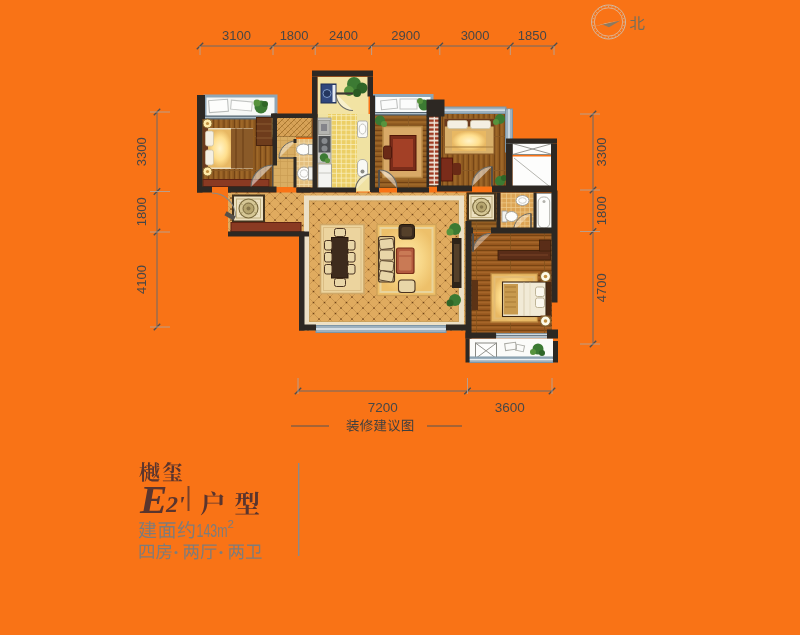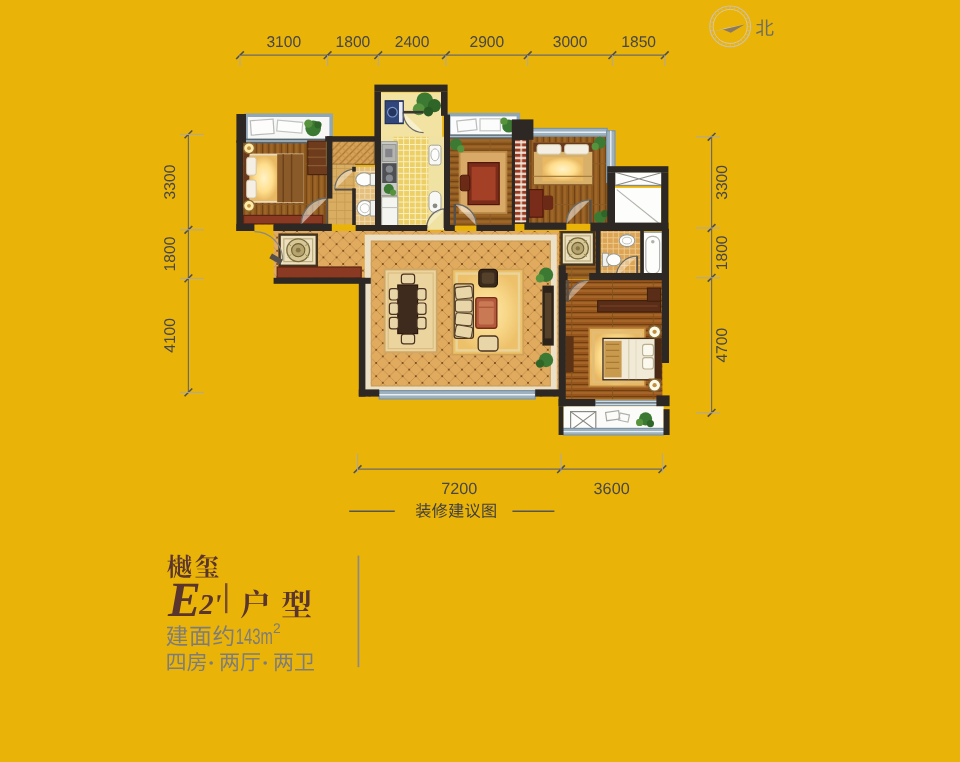--- a/index.html
+++ b/index.html
@@ -1,15 +1,15 @@
 <!DOCTYPE html>
 <html><head><meta charset="utf-8"><title>E2 floorplan</title>
 <style>
 html,body{margin:0;padding:0;background:#ffffff;font-family:"Liberation Sans",sans-serif;}
-#page{width:800px;height:635px;position:relative;overflow:hidden;background:#eab308;}
+#page{width:800px;height:635px;position:relative;overflow:hidden;background:#f97316;}
 </style></head>
 <body>
 <div id="page">
 <svg xmlns="http://www.w3.org/2000/svg" width="800" height="635" viewBox="0 0 800 635">
 <defs>
 <pattern id="woodV" width="5.2" height="34" patternUnits="userSpaceOnUse">
  <rect width="5.2" height="34" fill="#8f5a20"></rect>
  <rect x="1.7" width="1.9" height="34" fill="#9e6728"></rect>
  <line x1="0.4" y1="0" x2="0.4" y2="34" stroke="#6f4013" stroke-width="0.9"></line>
  <line x1="0" y1="0.5" x2="5.2" y2="0.5" stroke="#8a5a24" stroke-width="0.8"></line>

